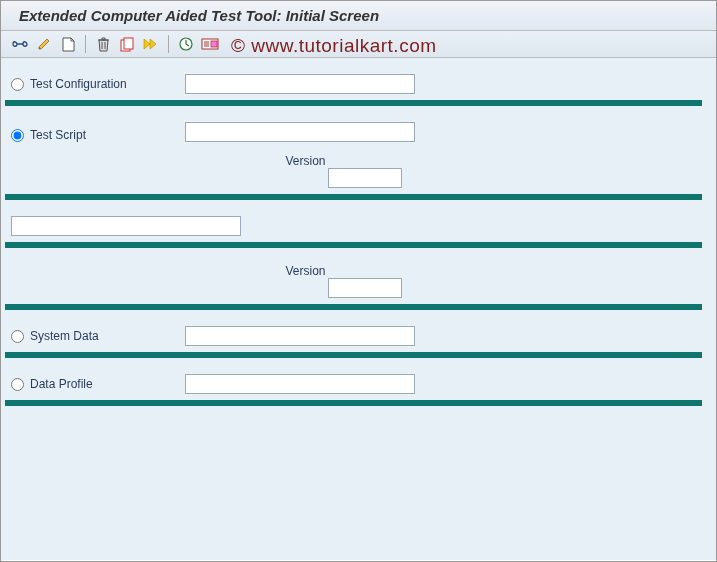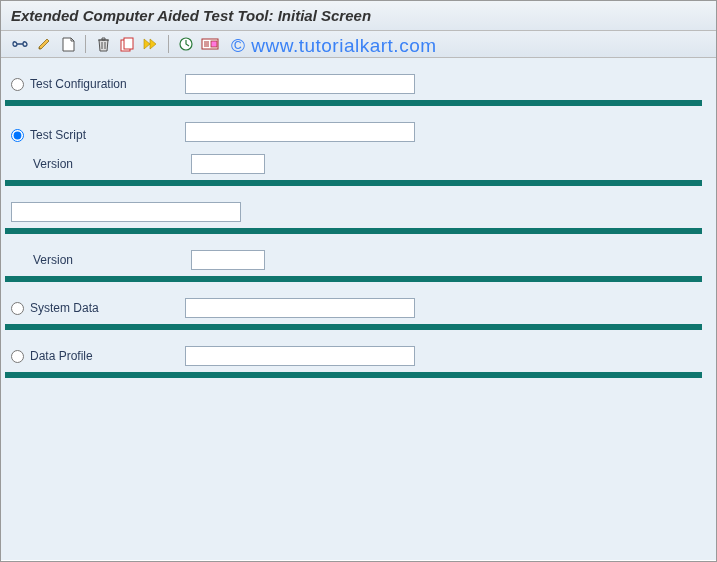--- a/index.html
+++ b/index.html
@@ -8,21 +8,21 @@
       font-size: 12px;
       background: #fff;
       width: 717px;
       height: 562px;
       border: 1px solid #999;
       position: relative;
     }
     .title-bar {
       background: linear-gradient(#f0f4f8, #e0e8f0);
       border-bottom: 1px solid #bbb;
-      padding: 6px 10px;
+      padding: 6px 18px;
     }
     .title-bar h1 {
       font-size: 15px;
       font-style: italic;
       font-weight: bold;
       color: #333;
     }
     .toolbar {
       background: linear-gradient(#eaf0f6, #dde6ef);
       border-bottom: 1px solid #bbb;
@@ -55,20 +55,21 @@
     }
     .row {
       display: flex;
       align-items: center;
       padding: 6px 6px;
       border-bottom: 6px solid #0f766e;
     }
     .row.noborder { border-bottom: none; align-items: flex-end; }
     .row.sub {
       padding-left: 28px;
+      flex-direction: column;
     }
     .radio-col {
       display: flex;
       align-items: center;
       width: 174px;
     }
     .radio-col.sub {
       width: 158px;
     }
     .radio-col input[type=radio] {
@@ -87,21 +88,21 @@
       font-size: 12px;
     }
     .txt-wide { width: 230px; }
     .txt-narrow { width: 74px; }
     .spacer { height: 10px; }
     .watermark {
       position: absolute;
       top: 34px;
       left: 230px;
       font-size: 19px;
-      color: #3b82f6;
+      color: #7f1d1d;
       font-family: Arial, sans-serif;
       letter-spacing: 0.5px;
       pointer-events: none;
       user-select: none;
     }
   </style>
 </head>
 <body>
 
 <div class="title-bar">

